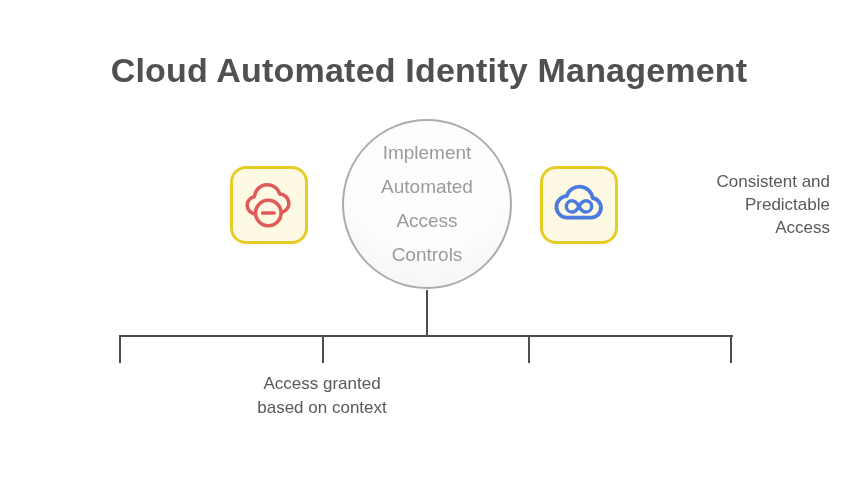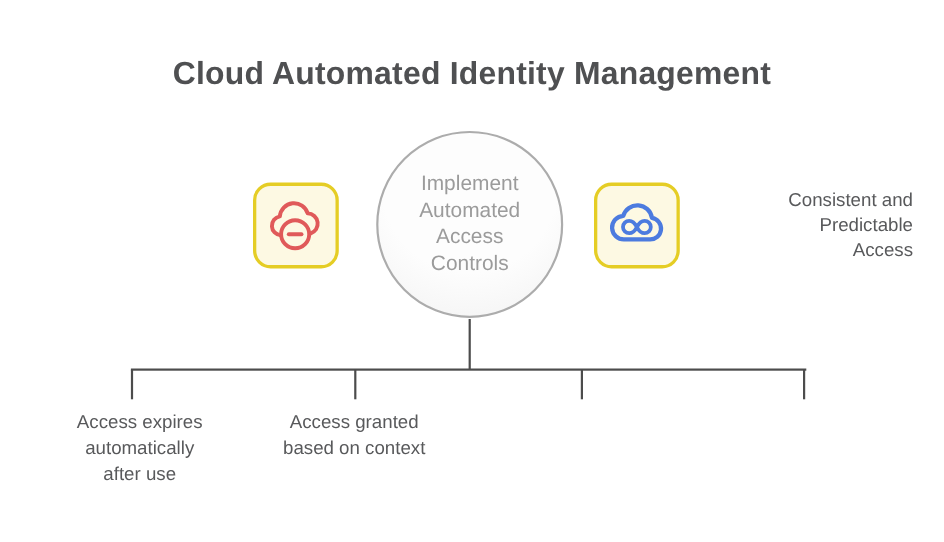--- a/index.html
+++ b/index.html
@@ -8,38 +8,38 @@
     width: 858px;
     height: 493px;
     background: #ffffff;
     font-family: "Liberation Sans", sans-serif;
     overflow: hidden;
   }
   .title {
     position: absolute;
     top: 51px; left: 0; width: 858px;
     text-align: center;
-    font-size: 29px;
+    font-size: 34px;
     font-weight: bold;
     letter-spacing: 0.2px;
     color: var(--title-text, #4f5052);
   }
   .circle {
     position: absolute;
     left: 342px; top: 119px;
     width: 170px; height: 170px;
     box-sizing: border-box;
     border-radius: 50%;
     background: radial-gradient(circle at 50% 28%, #fdfdfd 55%, #f2f2f2 100%);
     border: 2px solid var(--circle-border, #acacac);
     display: flex; align-items: center; justify-content: center;
   }
   .circle-text {
     font-size: 19px;
-    line-height: 24px;
+    line-height: 34px;
     text-align: center;
     color: var(--circle-text, #9b9b9b);
     white-space: pre-line;
   }
   .icon-box {
     position: absolute;
     width: 78px; height: 78px;
     box-sizing: border-box;
     border-radius: 16px;
     background: var(--icon-box-fill, #fdf9e3);
@@ -113,19 +113,16 @@
     <svg class="icon-creative-cloud" width="66" height="66" viewBox="0 0 48 48" fill="none" stroke="currentColor" stroke-linecap="round" stroke-linejoin="round">
       <path d="M15.8 33.2 H32.4 A7.2 7.2 0 0 0 33.9 18.9 A9.7 9.7 0 0 0 15 17.6 A6.9 6.9 0 0 0 15.8 33.2 Z" stroke-width="2.8"></path>
       <path d="M24 25 C22.6 22.3 20.9 20.9 18.9 20.9 A4.1 4.1 0 1 0 18.9 29.1 C20.9 29.1 22.6 27.7 24 25 C25.4 22.3 27.1 20.9 29.1 20.9 A4.1 4.1 0 1 1 29.1 29.1 C27.1 29.1 25.4 27.7 24 25" stroke-width="2.5"></path>
     </svg>
   </div>
 
   <div class="sidetext right-heading">Consistent and
 Predictable
 Access</div>
 
-  <div class="branch-label b1">Access expires
-automatically
-after use</div>
   <div class="branch-label b2">Access granted
 based on context</div>
 
 </div>
 
 </body></html>

